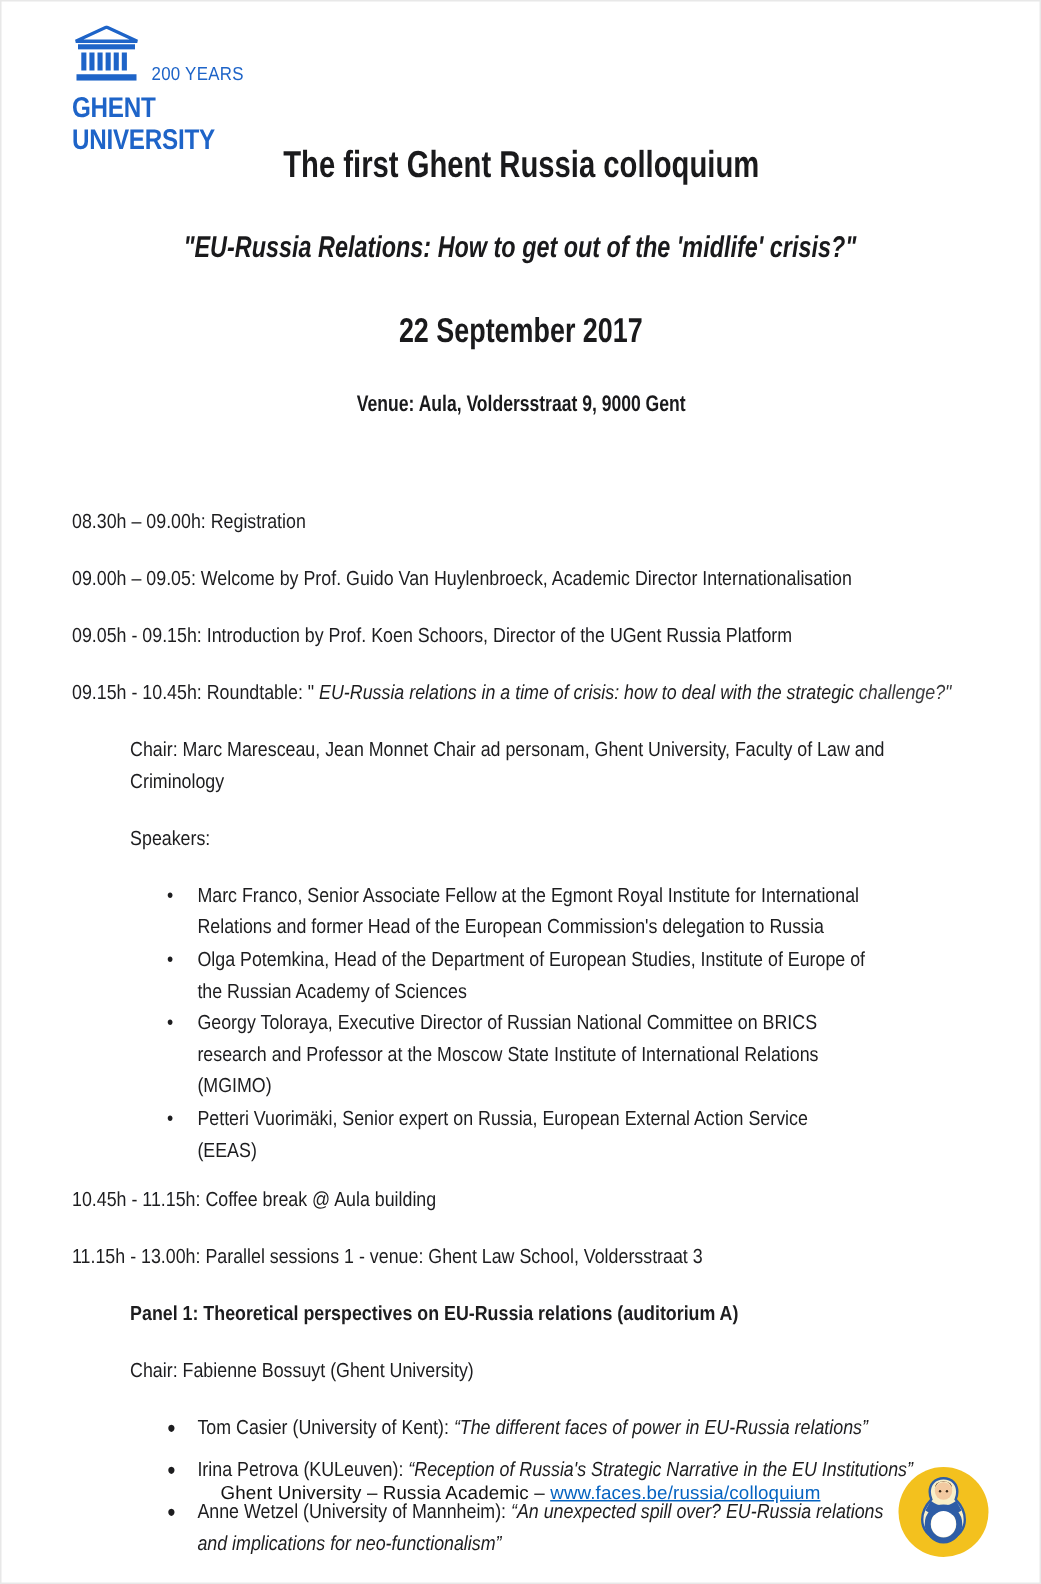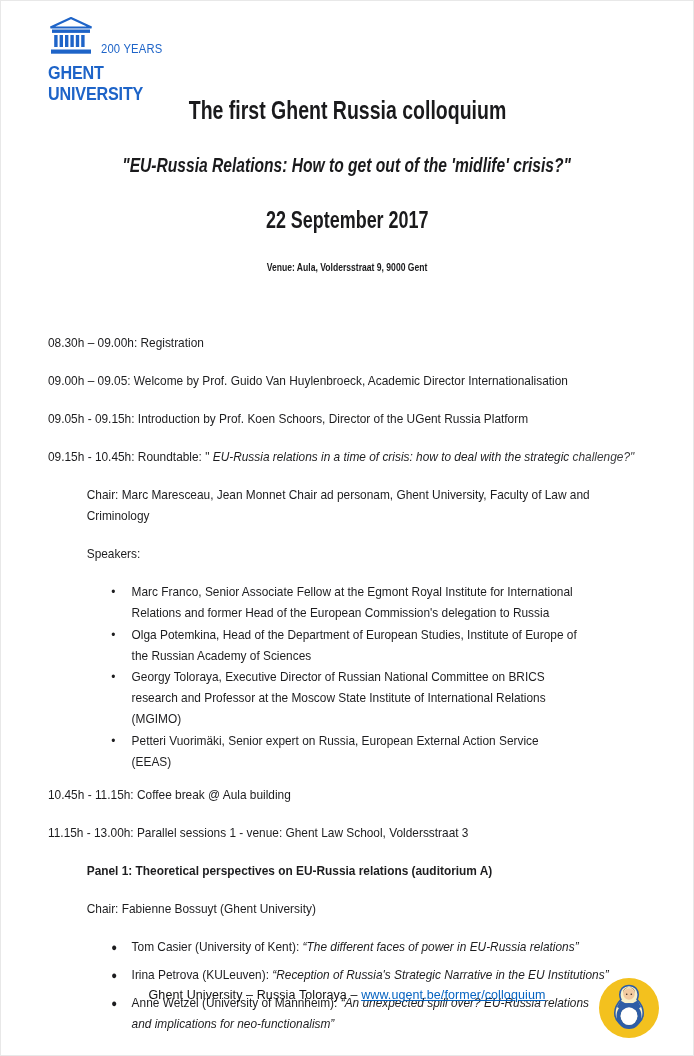--- a/index.html
+++ b/index.html
@@ -29,21 +29,21 @@
     white-space: nowrap;
   }
 
   
   .header { text-align: center; padding-top: 84px; }
   .hline { margin: 11px; font-weight: 700; color: #1a1a1c; }
   .hline > span { display: inline-block; transform: scaleX(0.78); white-space: nowrap; }
   .title    { font-size: 25px; }
   .subtitle { font-size: 20px; font-style: italic; margin-top: 29px; }
   .date     { font-size: 23px; margin-top: 30px; text-decoration: underline; }
-  .venue    { font-size: 11px; margin-top: 27px; }
+  .venue    { font-size: 15px; margin-top: 27px; }
 
   
   .schedule {
     margin: 59px 0 0 47px;
     width: 720px;
     font-size: 13.5px;
     transform: scaleX(0.88); transform-origin: left top;
     letter-spacing: 0;
   }
   .sched { margin: 0 0 17px 0; line-height: 21px; }
@@ -131,21 +131,21 @@
 
     <ul class="blist talks">
       <li><span class="bullet">●</span><span>Tom Casier (University of Kent): </span> <span class="talk-title">“The different faces of power in EU-Russia relations”</span></li>
       <li><span class="bullet">●</span><span>Irina Petrova (KULeuven): </span> <span class="talk-title">“Reception of Russia's Strategic Narrative in the EU Institutions”</span></li>
       <li><span class="bullet">●</span><span>Anne Wetzel (University of Mannheim): </span> <span class="talk-title">“An unexpected spill over? EU-Russia relations and implications for neo-functionalism”</span></li>
     </ul>
 
   </div>
 
   <div class="footer-text">
-    <span>Ghent University – Russia Toloraya – </span><a href="#">www.ugent.be/former/colloquium</a>
+    <span>Ghent University – Russia Academic – </span><a href="#">www.faces.be/russia/colloquium</a>
   </div>
 
   <svg class="matryoshka" viewBox="0 0 62 62" aria-hidden="true">
     <circle cx="31" cy="31" r="30" fill="#F3C11E"></circle>
     <path d="M31 8.5 c6 0 9.2 4.4 9.2 9 c0 1.9 -0.5 3.6 -1.1 5.1 c3.8 4 6.1 8.8 6.1 13.4 c0 7.9 -6.3 13.6 -14.2 13.6 s-14.2 -5.7 -14.2 -13.6 c0 -4.6 2.3 -9.4 6.1 -13.4 c-0.6 -1.5 -1.1 -3.2 -1.1 -5.1 c0 -4.6 3.2 -9 9.2 -9 z" fill="#F8EFC8" stroke="#2E5DA6" stroke-width="1.6"></path>
     <path d="M22.5 23.5 q8.5 6.5 17 0 l 3.6 6.5 q -12.1 8 -24.2 0 z" fill="#2E5DA6"></path>
     <circle cx="31" cy="17" r="5.8" fill="#F2C9A0"></circle>
     <path d="M25.2 16.2 a5.8 5.8 0 0 1 11.6 0 q 0.6 -5.6 -5.8 -5.6 t -5.8 5.6 z" fill="#7A4A2B"></path>
     <circle cx="28.7" cy="17.2" r="0.8" fill="#3a2a1a"></circle>
     <circle cx="33.3" cy="17.2" r="0.8" fill="#3a2a1a"></circle>

